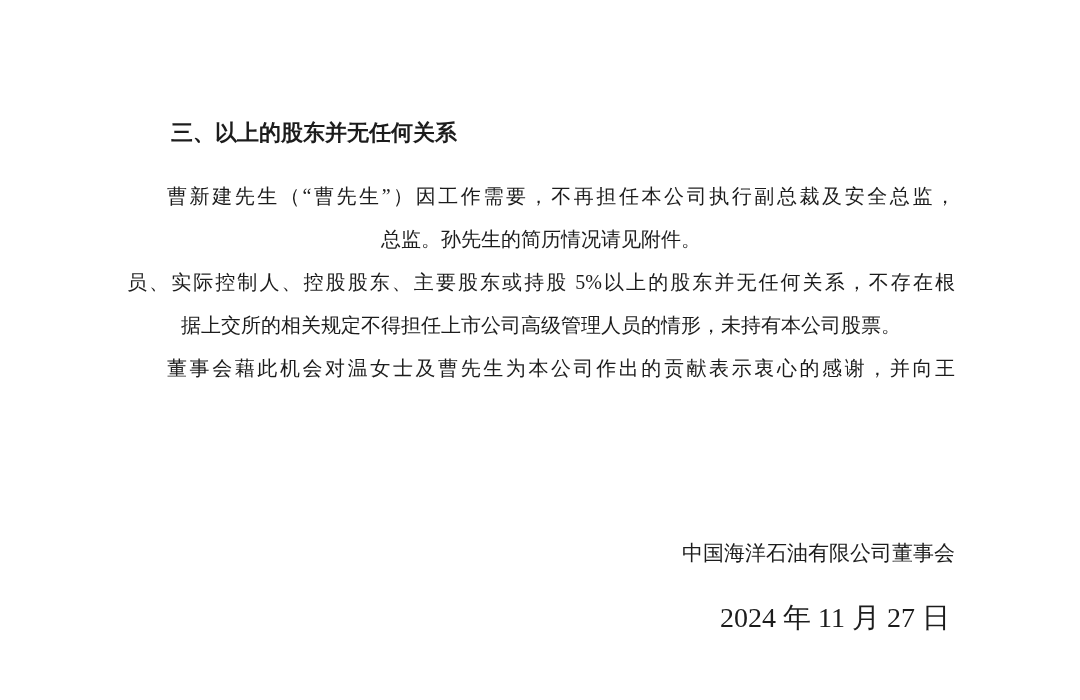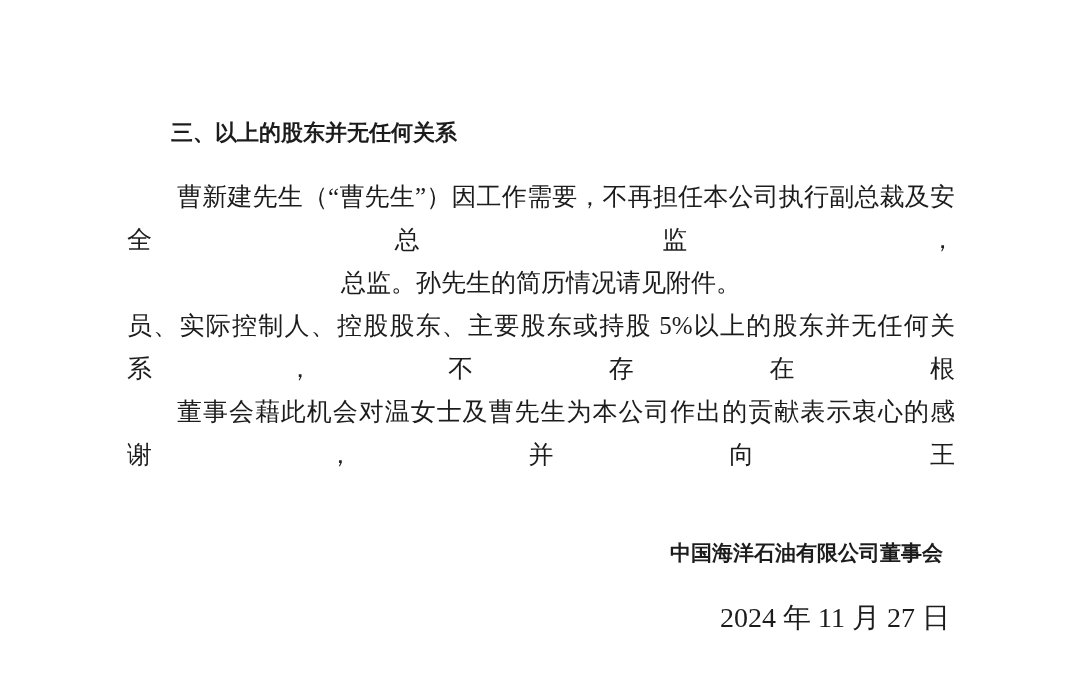--- a/index.html
+++ b/index.html
@@ -24,38 +24,38 @@
     font-size: 22px;
     line-height: 34px;
     font-weight: bold;
     text-indent: 2em;
   }
   .body-text {
     position: absolute;
     left: 127px;
     top: 175px;
     width: 828px;
-    font-size: 25px;
+    font-size: 20px;
     line-height: 43px;
   }
   .ln { white-space: nowrap; text-align: center; }
   .ln.first { text-indent: 2em; }
   .ln.just {
     white-space: normal;
     text-align: justify;
     text-align-last: justify;
   }
   .signature {
     position: absolute;
-    left: 115px;
+    left: 127px;
     top: 538px;
     width: 828px;
     font-size: 21px;
     line-height: 30px;
-    font-weight: bold;
+    font-weight: normal;
     text-align: right;
   }
   .date {
     position: absolute;
     left: 127px;
     top: 603px;
     width: 828px;
     padding-right: 5px;
     box-sizing: border-box;
     font-size: 28px;
@@ -68,20 +68,21 @@
 
 <div class="page">
 
   <div class="heading">三、以上的股东并无任何关系</div>
 
   <div class="body-text">
     <div class="ln first just">曹新建先生（“曹先生”）因工作需要，不再担任本公司执行副总裁及安全总监，</div>
     <div class="ln">总监。孙先生的简历情况请见附件。</div>
 
     <div class="ln just">员、实际控制人、控股股东、主要股东或持股 5%以上的股东并无任何关系，不存在根</div>
+    <div class="ln">据上交所的相关规定不得担任上市公司高级管理人员的情形，未持有本公司股票。</div>
 
     <div class="ln first just">董事会藉此机会对温女士及曹先生为本公司作出的贡献表示衷心的感谢，并向王</div>
   </div>
 
   <div class="signature">中国海洋石油有限公司董事会</div>
 
   <div class="date">2024 年 11 月 27 日</div>
 
 </div>
 

